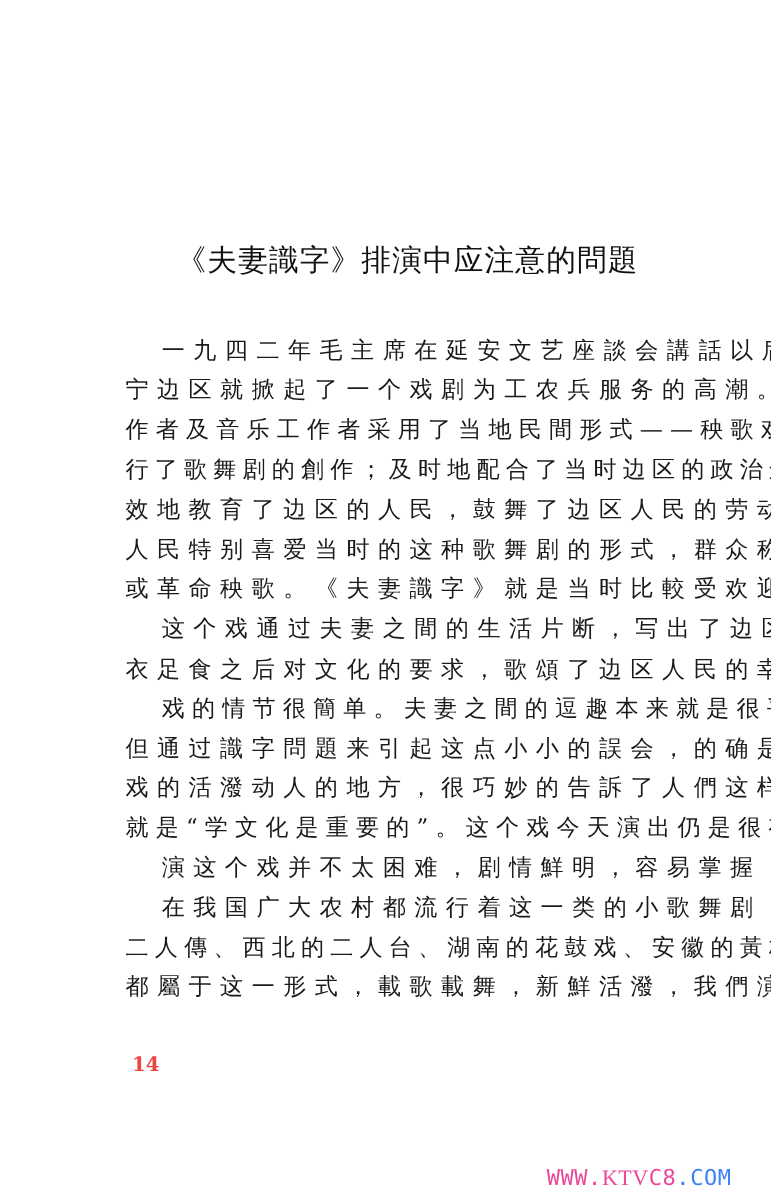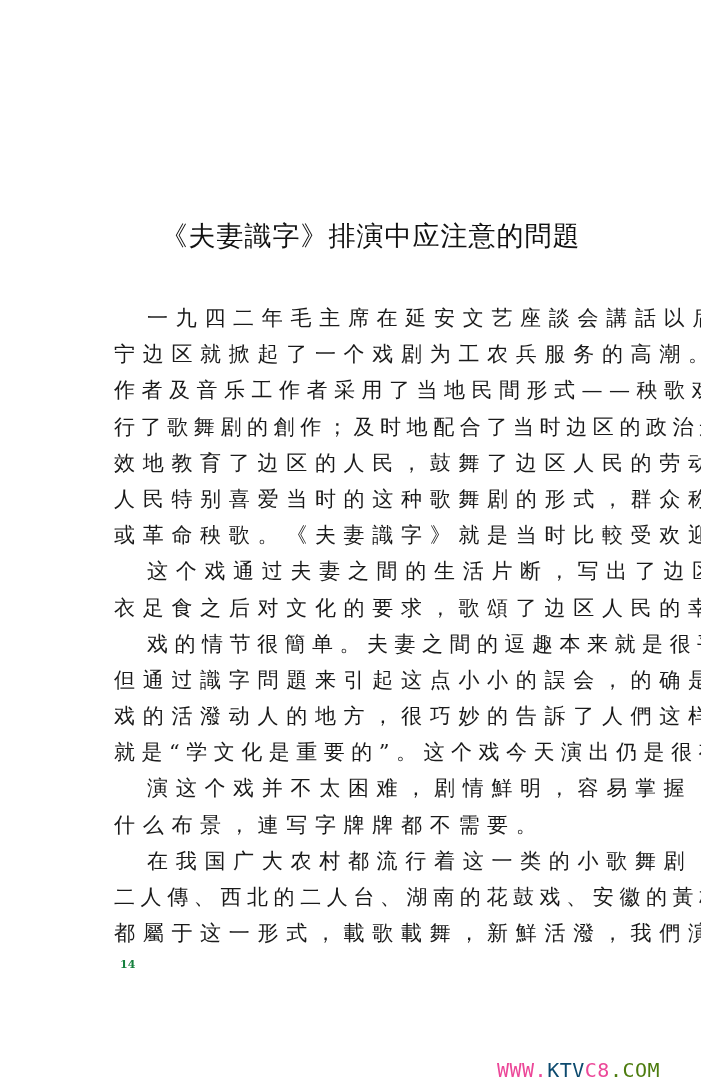--- a/index.html
+++ b/index.html
@@ -48,23 +48,23 @@
     .line.tight {
       letter-spacing: 6.5px;
     }
     .line.tighter {
       letter-spacing: 5.6px;
     }
     .page-number {
       position: absolute;
       top: 958px;
       left: 120px;
-      font-size: 11px;
+      font-size: 18px;
       font-weight: bold;
-      color: #15803d;
+      color: #ef4444;
       font-family: "DejaVu Serif", "Liberation Serif", serif;
     }
     .watermark {
       position: absolute;
       top: 1058px;
       left: 497px;
       font-family: "DejaVu Sans Mono", "Liberation Mono", monospace;
       font-size: 20px;
       letter-spacing: 0.5px;
       white-space: nowrap;
@@ -84,21 +84,20 @@
     <div class="line">效地教育了边区的人民，鼓舞了边区人民的劳动热情。边区</div>
     <div class="line">人民特别喜爱当时的这种歌舞剧的形式，群众称之为新秧歌</div>
     <div class="line">或革命秧歌。《夫妻識字》就是当时比較受欢迎的一个戏。</div>
     <div class="line indent">这个戏通过夫妻之間的生活片断，写出了边区人民在丰</div>
     <div class="line">衣足食之后对文化的要求，歌頌了边区人民的幸福生活。</div>
     <div class="line indent tight">戏的情节很簡单。夫妻之間的逗趣本来就是很平常的事，</div>
     <div class="line">但通过識字問題来引起这点小小的誤会，的确是增加了这个</div>
     <div class="line">戏的活潑动人的地方，很巧妙的告訴了人們这样一个道理，</div>
     <div class="line tight">就是“学文化是重要的”。这个戏今天演出仍是很有意义的。</div>
     <div class="line indent">演这个戏并不太困难，剧情鮮明，容易掌握，也不需要</div>
-    <div class="line">什么布景，連写字牌牌都不需要。</div>
     <div class="line indent">在我国广大农村都流行着这一类的小歌舞剧，如东北的</div>
     <div class="line tighter">二人傳、西北的二人台、湖南的花鼓戏、安徽的黃梅戏等等，</div>
     <div class="line">都屬于这一形式，載歌載舞，新鮮活潑，我們演出《夫妻識</div>
   </div>
 
 <div class="page-number">14</div>
 
-<div class="watermark" id="watermark"><span class="wm-part" style="color: #ec4899;">WWW.</span><span class="wm-part" style="color: #0c4a6e;">KTV</span><span class="wm-part" style="color: #ec4899;">C8</span><span class="wm-part" style="color: #4d7c0f;">.COM</span></div>
+<div class="watermark" id="watermark"><span class="wm-part" style="color: #ec4899;">WWW.</span><span class="wm-part" style="color: #ec4899; font-family: Liberation Serif, serif;">KTV</span><span class="wm-part" style="color: #ec4899;">C8</span><span class="wm-part" style="color: #3b82f6;">.COM</span></div>
 
 </body></html>

